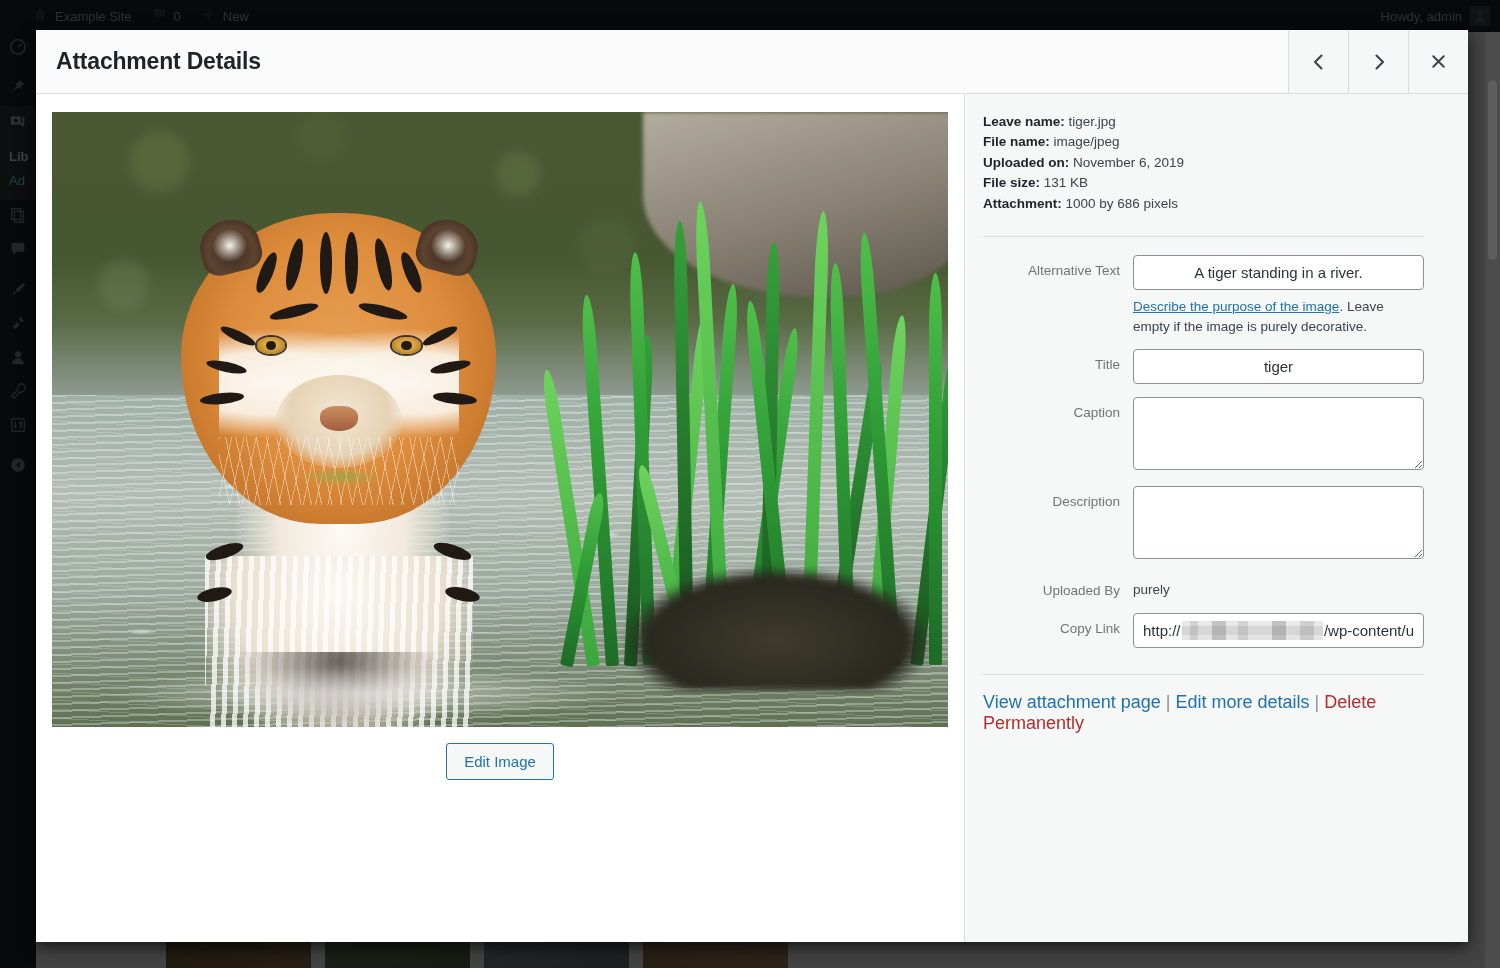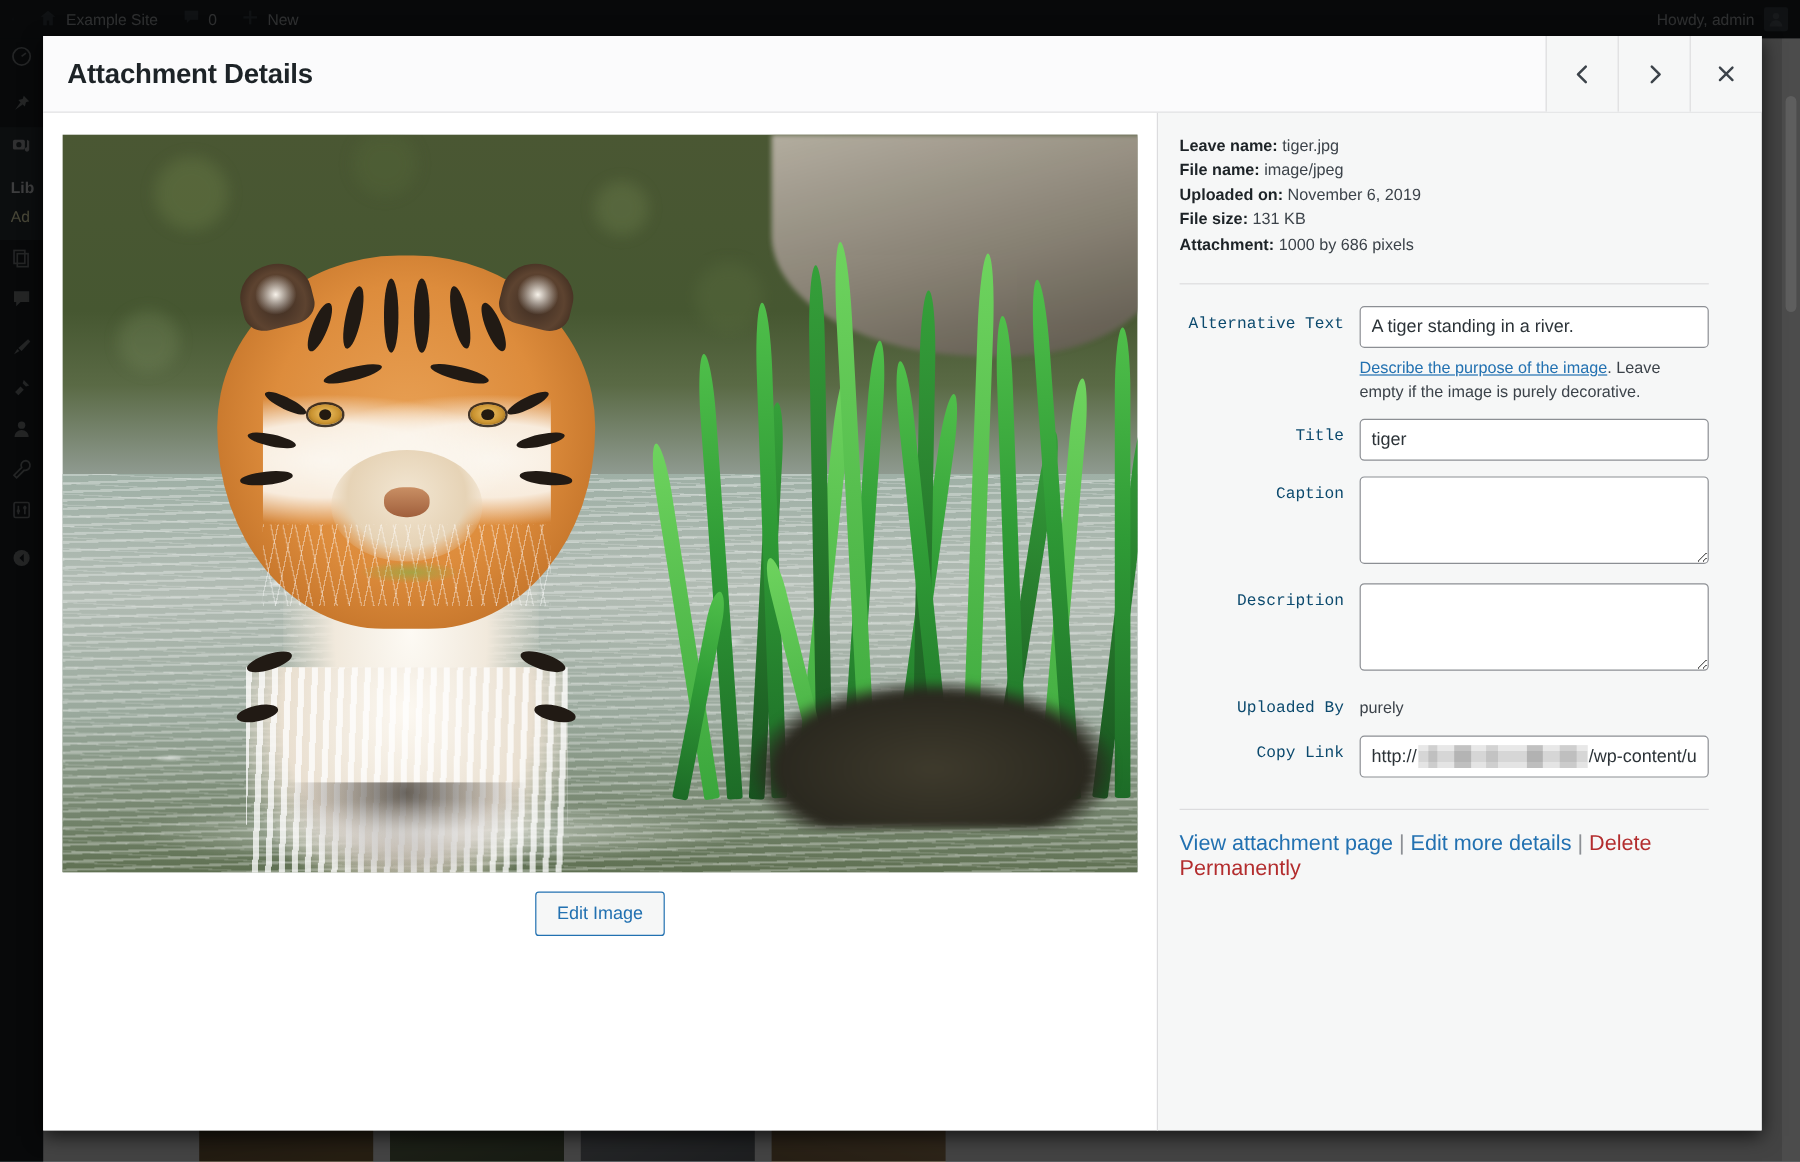--- a/index.html
+++ b/index.html
@@ -24,21 +24,21 @@
   .ab-avatar svg { opacity: .5; }
 
   .wp-sidebar {
     position: absolute; top: 32px; left: 0; width: 36px; height: 936px;
     background: #1d2327; z-index: 1;
   }
   .menu-item { height: 34px; display: flex; align-items: center; padding-left: 9px; color: #a7aaad; }
   .menu-item.current { background: #2c3338; }
   .menu-item svg { opacity: .72; }
   .submenu { background: #2c3338; padding: 5px 0 7px 9px; }
-  .submenu-item { font-size: 13px; color: #fef9c3; line-height: 24px; white-space: nowrap; overflow: hidden; }
+  .submenu-item { font-size: 13px; color: #5eead4; line-height: 24px; white-space: nowrap; overflow: hidden; }
   .submenu-item.current { color: #dcdcde; font-weight: 600; }
   .menu-sep { height: 6px; }
 
   .wp-content-bg {
     position: absolute; top: 32px; left: 36px; width: 1464px; height: 936px;
     background: #f0f0f1; z-index: 1;
   }
   .bg-thumbs { position: absolute; top: 880px; left: 130px; display: flex; gap: 14px; }
   .bg-thumb { width: 145px; height: 145px; background: #c9c6c0; }
   .bg-thumb.t1 { background: linear-gradient(170deg,#5a4a35,#8a6e43 45%,#3a3228); }
@@ -102,29 +102,29 @@
     flex: 1; background: #f6f7f7; padding: 18px 44px 20px 18px; overflow-y: auto;
     font-size: 13.5px; color: #3c434a;
   }
   .meta-line { line-height: 20.4px; color: #3c434a; }
   .meta-line b { color: #1d2327; }
   .meta-rule { border: 0; border-top: 1px solid #dcdcde; margin: 22px 0 18px 0; }
 
   .field-row { display: flex; align-items: flex-start; margin-bottom: 13px; }
   .field-label {
     width: 150px; flex: 0 0 150px; text-align: right; padding: 7px 13px 0 0;
-    font-size: 13.5px; color: #0c4a6e; line-height: 1.35; font-family: Liberation Mono, monospace;
+    font-size: 13.5px; color: #737373; line-height: 1.35;
   }
   .field-control { flex: 1; min-width: 0; }
   .txt-input, .txt-area {
     width: 100%; border: 1px solid #8c8f94; border-radius: 4px;
     background: #fff; color: #2c3338; font-size: 15px;
     font-family: "Liberation Sans", sans-serif; padding: 7px 9px;
   }
-  .txt-input { height: 35px; }
+  .txt-input { height: 35px; text-align: center; }
   .txt-area { height: 73px; resize: vertical; }
   .field-help {
     margin-top: 7px; font-size: 13.5px; line-height: 1.45; color: #3c434a;
   }
   .field-help a { color: #2271b1; text-decoration: underline; }
   .static-value { padding-top: 7px; font-size: 13.5px; color: #3c434a; }
 
   
   .copylink-box {
     display: flex; align-items: center; width: 100%; height: 35px;

